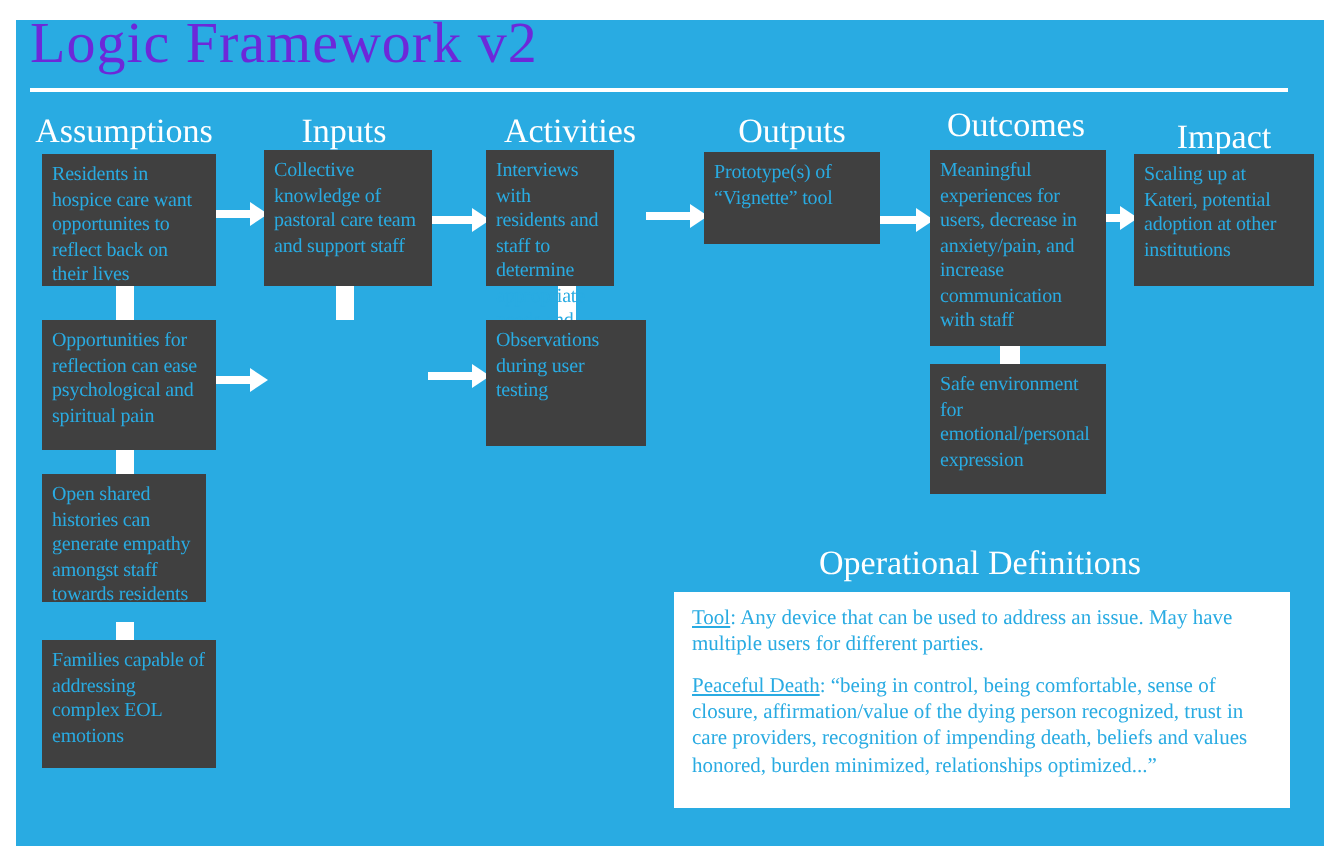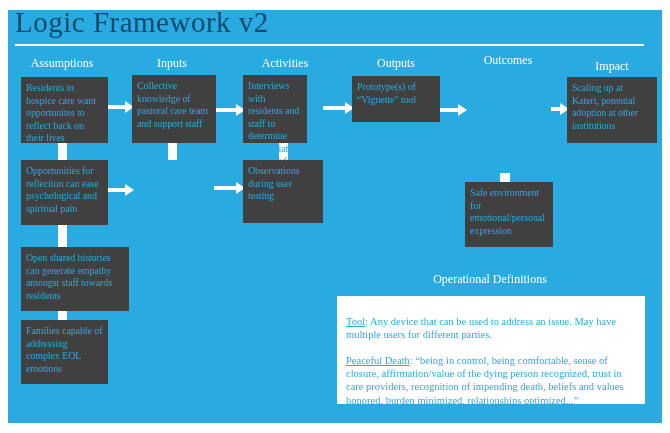--- a/index.html
+++ b/index.html
@@ -15,33 +15,33 @@
     position: absolute;
     left: 8px; top: 10px;
     width: 654px; height: 413px;
     background: #29ABE2;
   }
   .title {
     position: absolute;
     left: 15px; top: 6px;
     font-size: 29px;
     letter-spacing: 0.5px;
-    color: #0c4a6e;
+    color: #6d28d9;
     white-space: nowrap;
   }
   .rule {
     position: absolute;
     left: 15px; top: 44px;
     width: 629px; height: 2px;
     background: #ffffff;
   }
   .col-header, .ops-title {
     position: absolute;
     transform: translateX(-50%);
-    font-size: 12px;
+    font-size: 17px;
     color: #ffffff;
     white-space: nowrap;
   }
   .hdr-assumptions { left: 62px;  top: 56px; }
   .hdr-inputs      { left: 172px; top: 56px; }
   .hdr-activities  { left: 285px; top: 56px; }
   .hdr-outputs     { left: 396px; top: 56px; }
   .hdr-outcomes    { left: 508px; top: 53px; }
   .hdr-impact      { left: 612px; top: 59px; }
 
@@ -50,21 +50,21 @@
     background: #404040;
     color: #29ABE2;
     font-size: 10px;
     line-height: 1.25;
     letter-spacing: -0.1px;
     padding: 5px 5px;
     box-sizing: border-box;
   }
   .b-a1 { left: 21px;  top: 77px;  width: 87px; height: 66px; }
   .b-a2 { left: 21px;  top: 160px; width: 87px; height: 65px; }
-  .b-a3 { left: 21px;  top: 247px; width: 108px; height: 64px; }
+  .b-a3 { left: 21px;  top: 237px; width: 82px; height: 64px; }
   .b-a4 { left: 21px;  top: 320px; width: 87px; height: 64px; }
   .b-i1 { left: 132px; top: 75px;  width: 84px; height: 68px; }
   .b-i2 { left: 132px; top: 160px; width: 84px; height: 65px; }
   .b-t1 { left: 243px; top: 75px;  width: 64px; height: 68px; }
   .b-t2 { left: 243px; top: 160px; width: 80px; height: 63px; }
   .b-o1 { left: 352px; top: 76px;  width: 88px; height: 46px; }
   .b-c1 { left: 465px; top: 75px;  width: 88px; height: 98px; }
   .b-c2 { left: 465px; top: 182px; width: 88px; height: 65px; }
   .b-m1 { left: 567px; top: 77px;  width: 90px; height: 66px; }
 
@@ -105,21 +105,21 @@
     position: absolute;
     left: 337px; top: 296px;
     width: 308px; height: 108px;
     background: #ffffff;
     box-sizing: border-box;
     padding: 7px 9px;
     color: #29ABE2;
     font-size: 10.5px;
     line-height: 1.27;
   }
-  .ops-box p { margin: 12px 0 7px 0; }
+  .ops-box p { margin: 0 0 7px 0; }
   .term { text-decoration: underline; }
 </style>
 </head>
 <body>
 
 <div class="page">
   <div class="panel"></div>
 
   <div class="title">Logic Framework v2</div>
   <div class="rule"></div>
@@ -151,20 +151,21 @@
   <div class="fbox b-a3">Open shared histories can generate empathy amongst staff towards residents</div>
   <div class="fbox b-a4">Families capable of addressing complex EOL emotions</div>
 
   <div class="fbox b-i1">Collective knowledge of pastoral care team and support staff</div>
 
   <div class="fbox b-t1">Interviews with residents and staff to determine appropriate needs and capabilities</div>
   <div class="fbox b-t2">Observations during user testing</div>
 
   <div class="fbox b-o1">Prototype(s) of “Vignette” tool</div>
 
+  <div class="fbox b-c1">Meaningful experiences for users, decrease in anxiety/pain, and increase communication with staff</div>
   <div class="fbox b-c2">Safe environment for emotional/personal expression</div>
 
   <div class="fbox b-m1">Scaling up at Kateri, potential adoption at other institutions</div>
 
   <div class="ops-title">Operational Definitions</div>
   <div class="ops-box">
     <p><span class="term">Tool</span><span>: Any device that can be used to address an issue. May have multiple users for different parties.</span></p>
     <p><span class="term">Peaceful Death</span><span>: “being in control, being comfortable, sense of closure, affirmation/value of the dying person recognized, trust in care providers, recognition of impending death, beliefs and values honored, burden minimized, relationships optimized...”</span></p>
   </div>
 </div>

